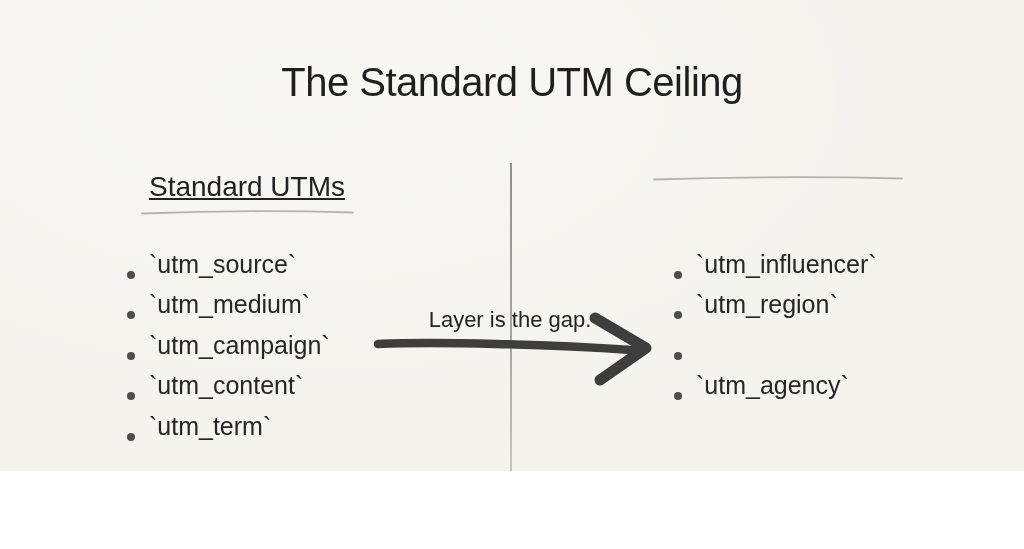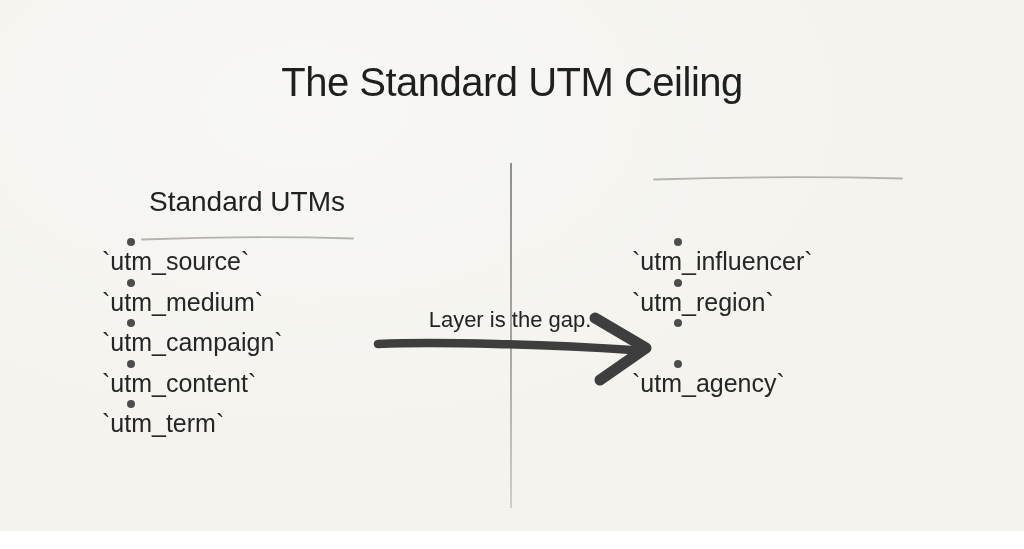--- a/index.html
+++ b/index.html
@@ -2,21 +2,21 @@
 <html><head>
 <meta charset="utf-8">
 <style>
   html, body {
     margin: 0;
     padding: 0;
   }
   .canvas {
     position: relative;
     width: 1024px;
-    height: 531px;
+    height: 471px;
     background:
       radial-gradient(ellipse at 30% 20%, rgba(255,255,255,0.35), rgba(255,255,255,0) 60%),
       #f4f3ee;
     overflow: hidden;
     font-family: "Liberation Sans", sans-serif;
     color: #1f1f1f;
   }
   .title {
     position: absolute;
     top: 60px;
@@ -39,45 +39,45 @@
     background: linear-gradient(to bottom, #8f8f8b 0%, #a8a7a2 55%, #cfcec8 100%);
   }
   .col {
     position: absolute;
     top: 170px;
     height: 290px;
   }
   .col-left  { left: 102px; width: 290px; }
   .col-right { left: 632px; width: 292px; }
   .col-header {
-    margin: 15px;
+    margin: 0;
     text-align: center;
     font-size: 28px;
     line-height: 34px;
     font-weight: 500;
     color: #222;
+    text-decoration: underline;
   }
   .underline {
     display: block;
     margin: 4px auto 0 auto;
   }
   .items {
     position: absolute;
     top: 68px;
     left: 0;
     right: 0;
     margin: 0;
     padding: 0;
     list-style: none;
   }
   .item {
     display: flex;
-    align-items: flex-start;
+    align-items: flex-end;
     height: 40.5px;
-    flex-direction: column;
   }
   .bullet {
     flex: 0 0 auto;
     width: 8px;
     height: 8px;
     border-radius: 50%;
     background: #4d4d4d;
     margin-right: 14px;
   }
   .col-left .bullet  { margin-left: 25px; }

